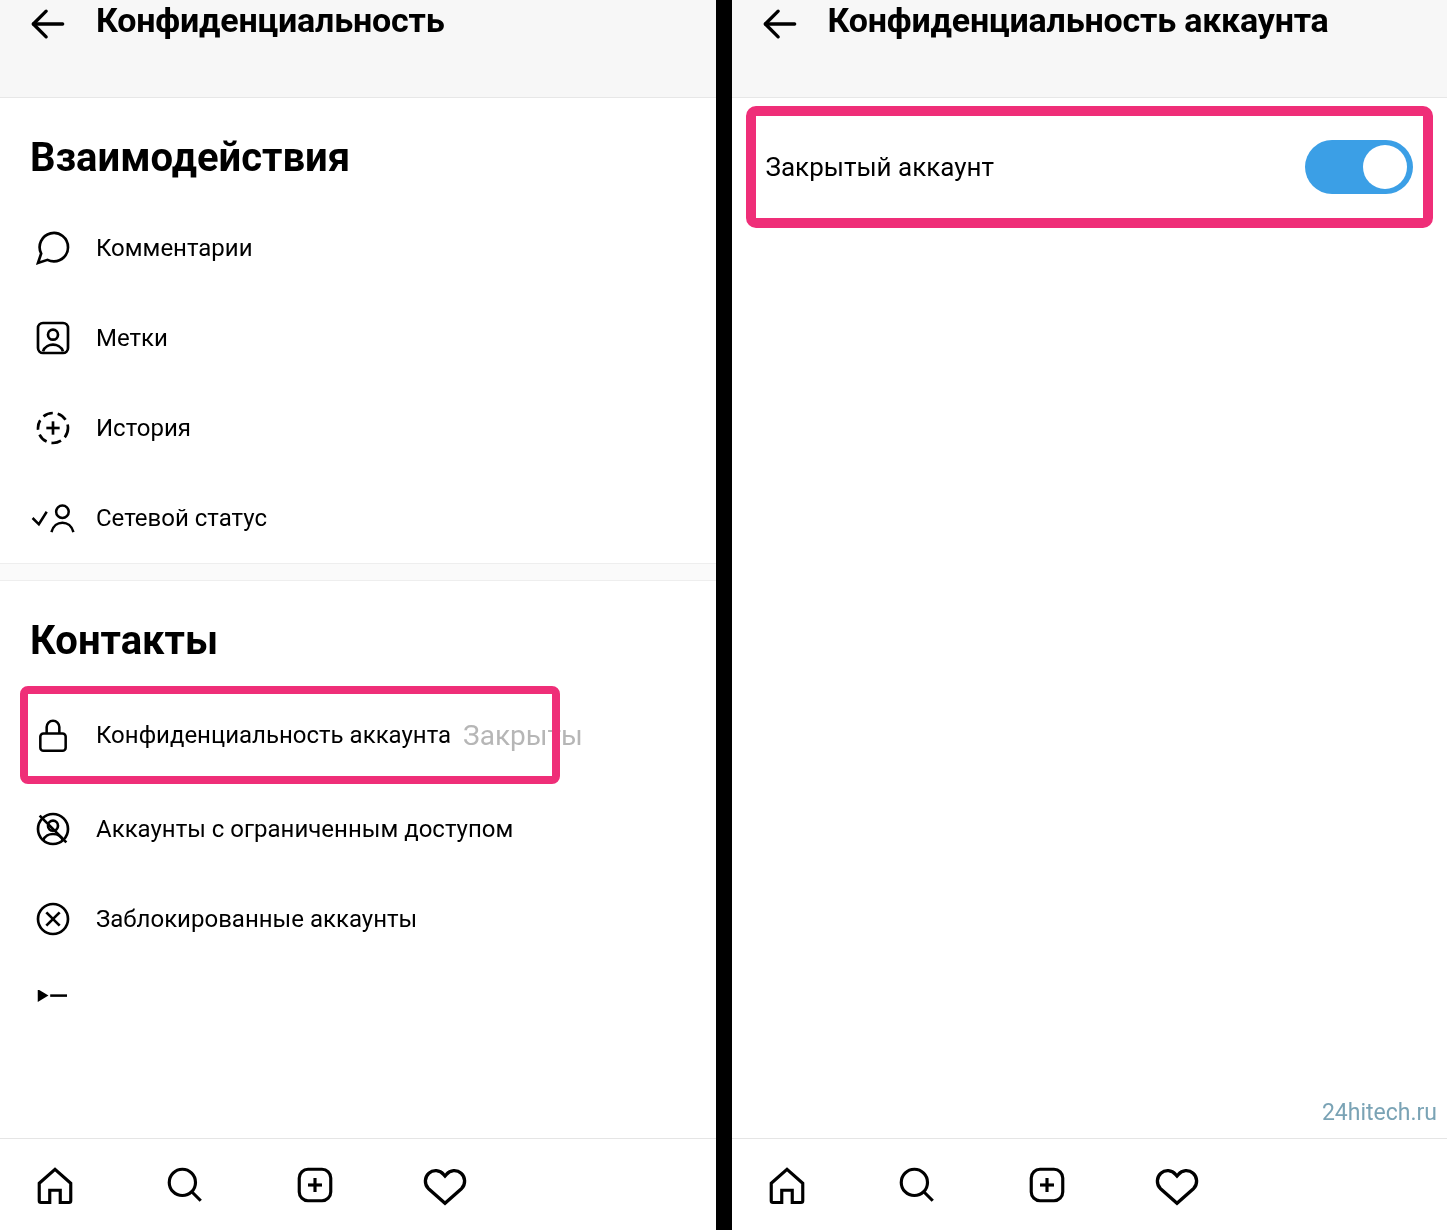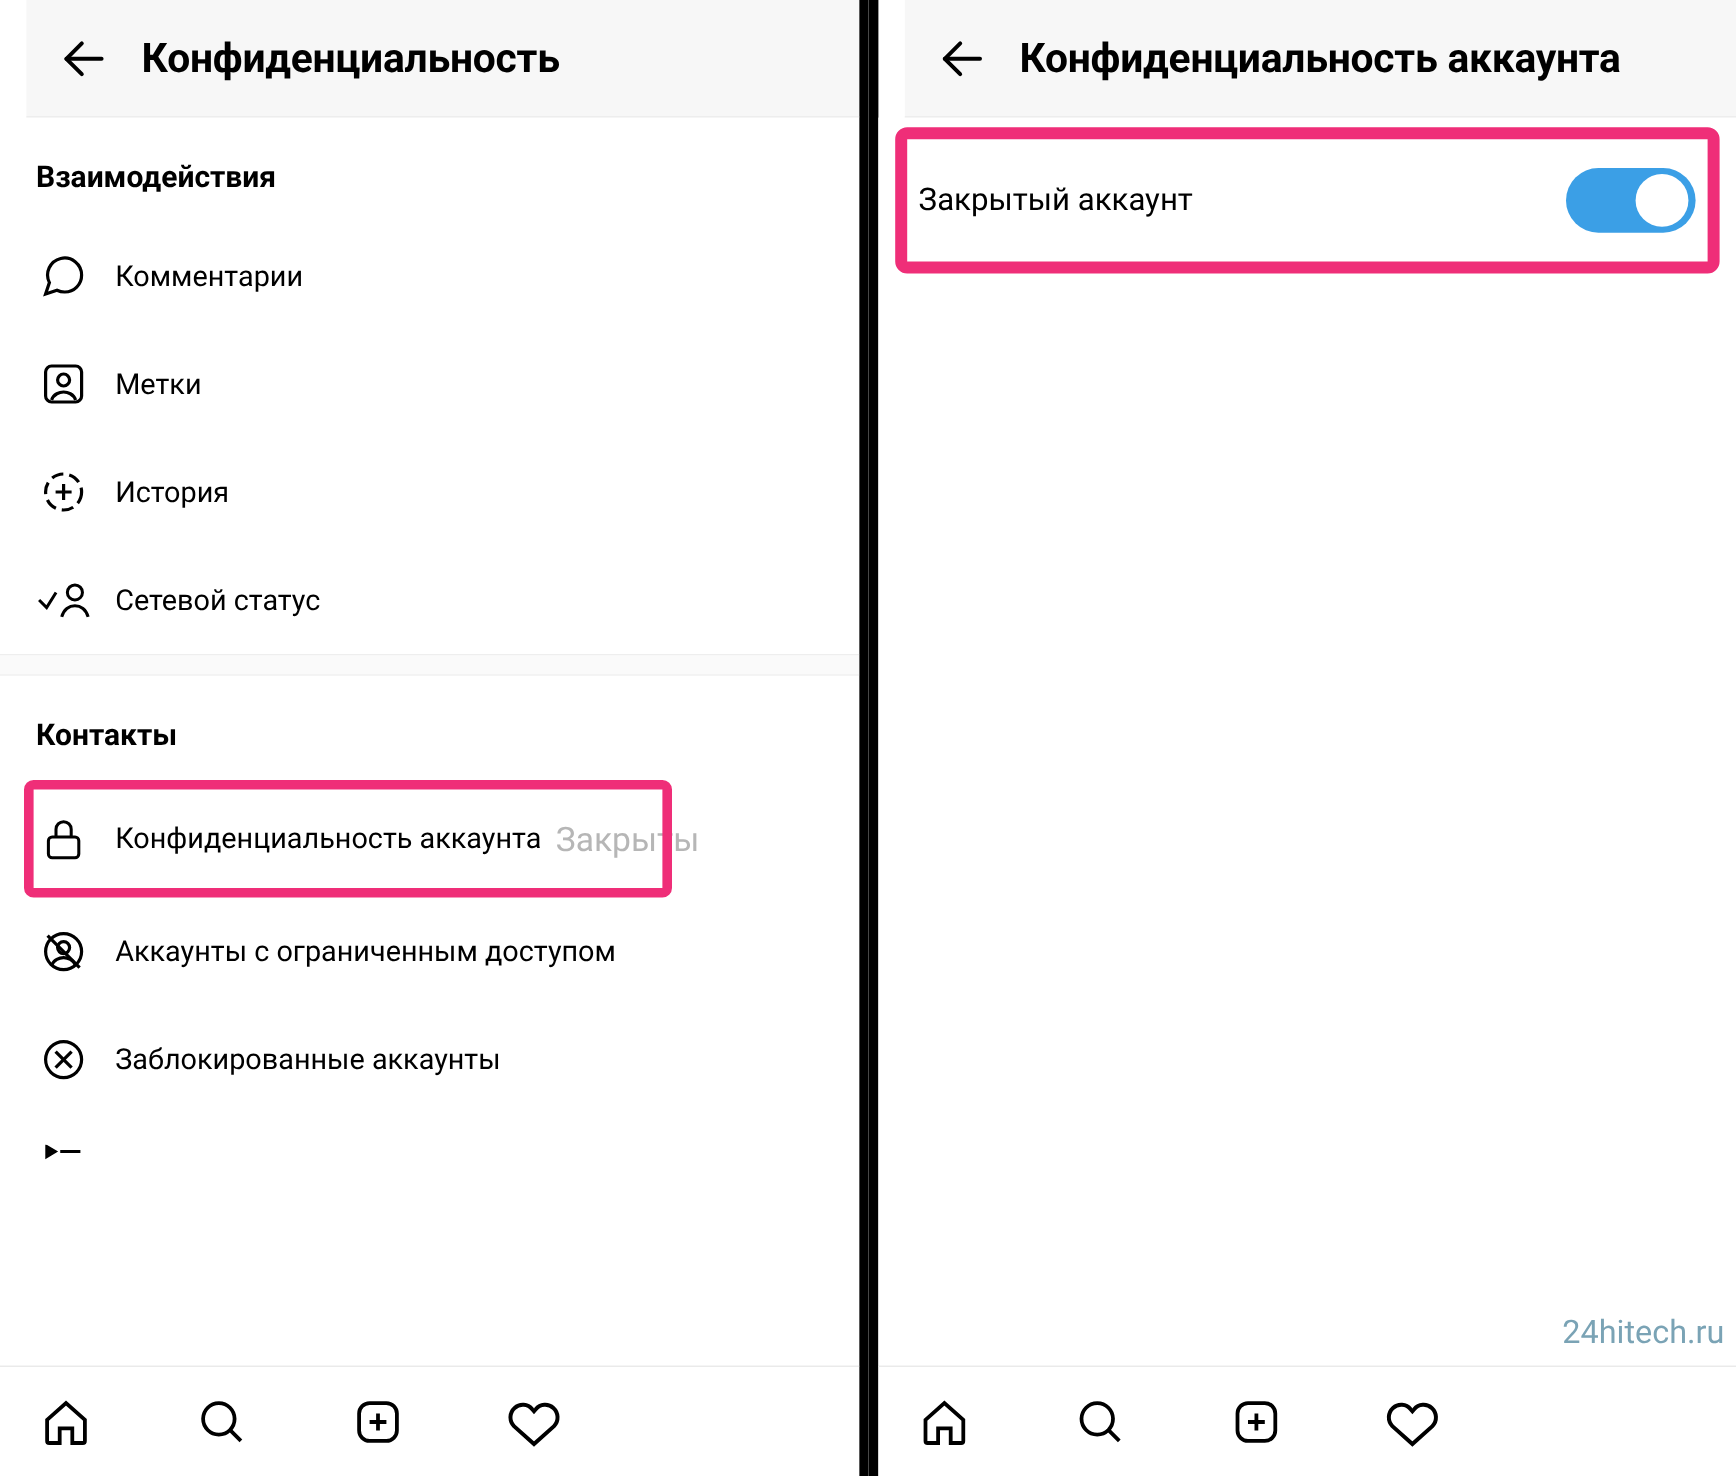--- a/index.html
+++ b/index.html
@@ -22,44 +22,43 @@
     height: 100%;
     display: flex;
     flex-direction: column;
   }
   .pane-left { width: 50%; border-right: 8px solid #000; }
   .pane-right { width: 50%; border-left: 8px solid #000; }
   .header {
     background: #f7f7f7;
     height: 98px;
     display: flex;
-    align-items: center;
+    align-items: flex-start;
     padding: 0 24px;
     border-bottom: 1px solid #e7e7e7;
-    margin-left: 22px;
   }
   .back-arrow {
     width: 48px; height: 48px;
     display: flex; align-items: center; justify-content: center;
     cursor: pointer;
     margin-right: 24px;
   }
   .header-title {
     font-size: 34px;
     font-weight: 700;
     color: #000;
     letter-spacing: -0.2px;
   }
   .content {
     flex: 1;
     overflow: hidden;
     background: #fff;
   }
   .section-title {
-    font-size: 25px;
+    font-size: 40px;
     font-weight: 700;
     color: #000;
     padding: 36px 30px 22px;
   }
   .row {
     display: flex;
     align-items: center;
     padding: 22px 30px;
     cursor: pointer;
     position: relative;
@@ -140,21 +139,21 @@
   .hl-right-box {
     position: absolute;
     left: 6px; right: 6px; top: 0; bottom: 0;
     border: 10px solid #ef2e78;
     border-radius: 10px;
     pointer-events: none;
   }
   .watermark {
     position: absolute;
     right: 10px; bottom: 104px;
-    font-size: 27px;
+    font-size: 23px;
     color: #7aa3b5;
   }
   svg { display: block; }
   .partial-row {
     padding: 10px 30px 0;
     display: flex;
     align-items: flex-start;
   }
 </style>
 </head>

